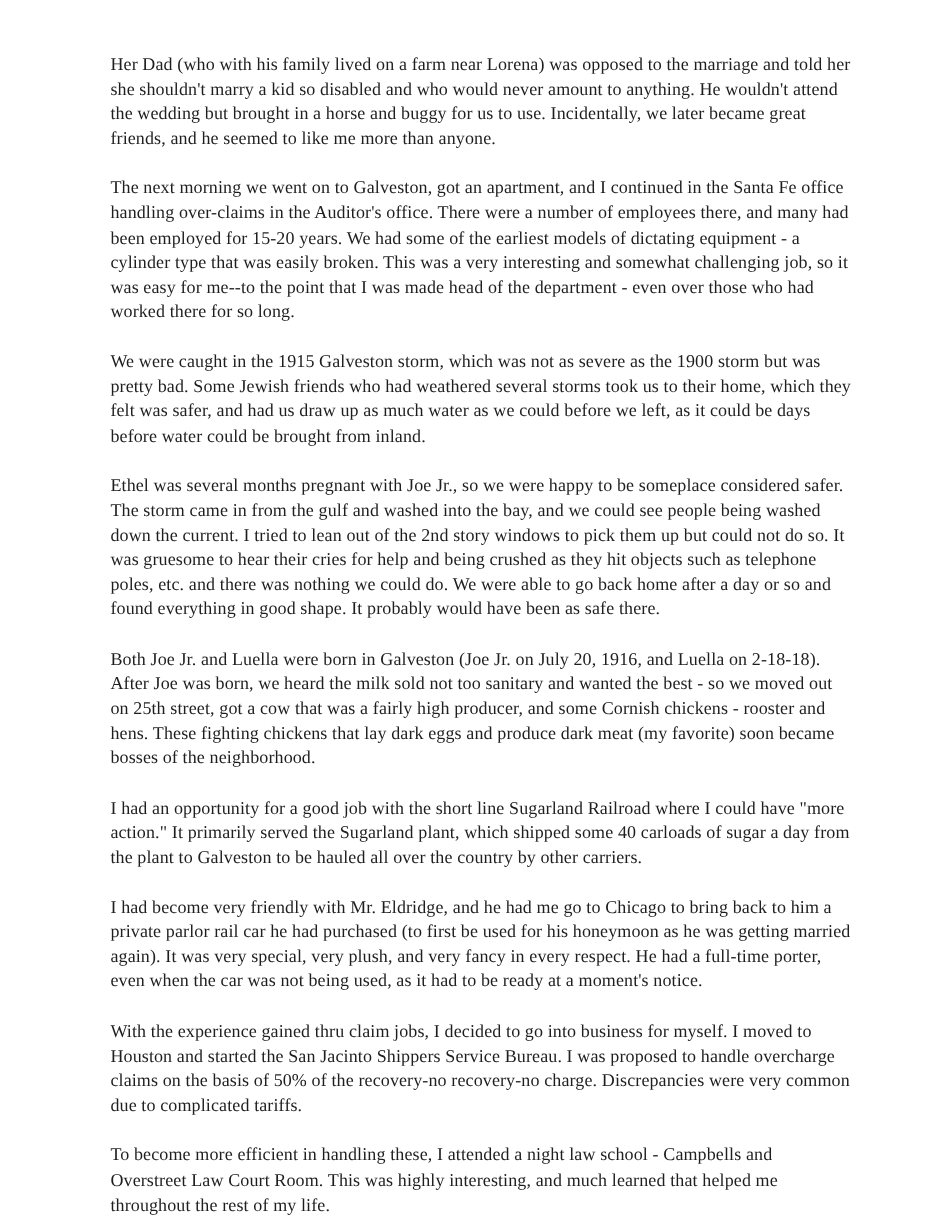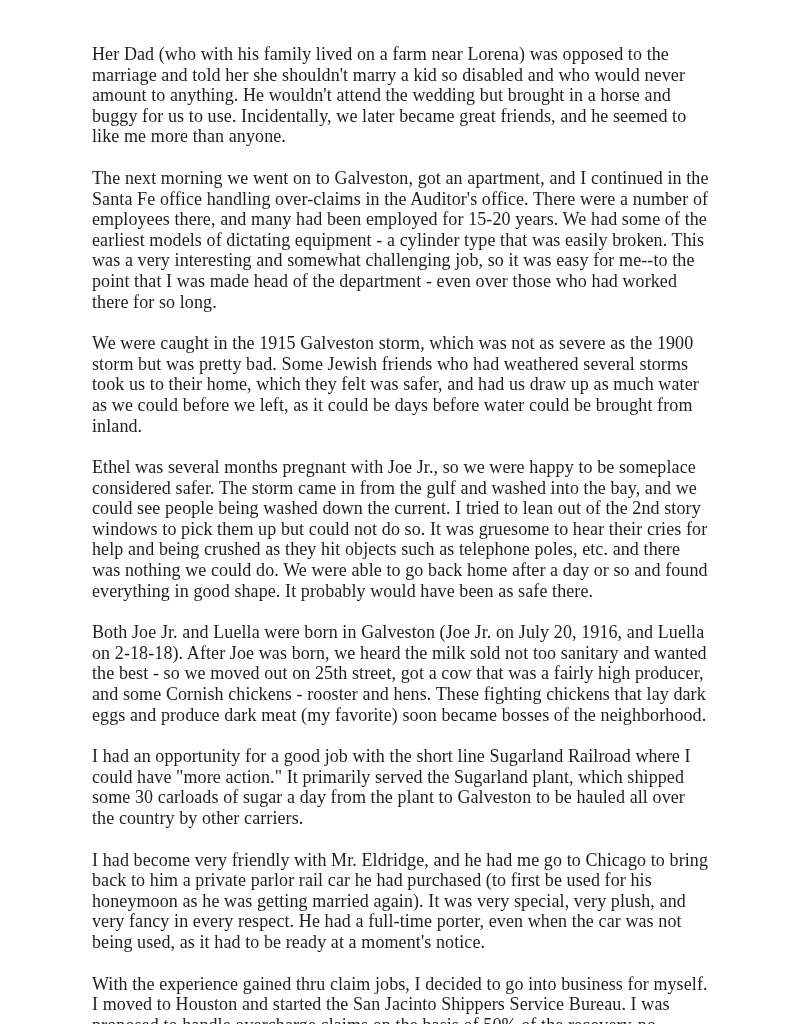--- a/index.html
+++ b/index.html
@@ -16,36 +16,36 @@
   .page {
     box-sizing: border-box;
     width: 791px;
     height: 1024px;
     padding: 44px 86px 40px 92px;
     background: #ffffff;
   }
   .page p {
     margin: 0 0 21px 0;
     width: 618px;
-    font-size: 18px;
+    font-size: 15px;
     line-height: 20.6px;
     color: #1e1e1e;
     letter-spacing: 0.1px;
     text-rendering: optimizeLegibility;
   }
   .page p:last-child {
     margin-bottom: 0;
   }
 </style>
 </head>
 <body>
 
 <main class="page">
   <p>Her Dad (who with his family lived on a farm near Lorena) was opposed to the marriage and told her she shouldn't marry a kid so disabled and who would never amount to anything. He wouldn't attend the wedding but brought in a horse and buggy for us to use. Incidentally, we later became great friends, and he seemed to like me more than anyone.</p>
   <p>The next morning we went on to Galveston, got an apartment, and I continued in the Santa Fe office handling over-claims in the Auditor's office. There were a number of employees there, and many had been employed for 15-20 years. We had some of the earliest models of dictating equipment - a cylinder type that was easily broken. This was a very interesting and somewhat challenging job, so it was easy for me--to the point that I was made head of the department - even over those who had worked there for so long.</p>
   <p>We were caught in the 1915 Galveston storm, which was not as severe as the 1900 storm but was pretty bad. Some Jewish friends who had weathered several storms took us to their home, which they felt was safer, and had us draw up as much water as we could before we left, as it could be days before water could be brought from inland.</p>
   <p>Ethel was several months pregnant with Joe Jr., so we were happy to be someplace considered safer. The storm came in from the gulf and washed into the bay, and we could see people being washed down the current. I tried to lean out of the 2nd story windows to pick them up but could not do so. It was gruesome to hear their cries for help and being crushed as they hit objects such as telephone poles, etc. and there was nothing we could do. We were able to go back home after a day or so and found everything in good shape. It probably would have been as safe there.</p>
   <p>Both Joe Jr. and Luella were born in Galveston (Joe Jr. on July 20, 1916, and Luella on 2-18-18). After Joe was born, we heard the milk sold not too sanitary and wanted the best - so we moved out on 25th street, got a cow that was a fairly high producer, and some Cornish chickens - rooster and hens. These fighting chickens that lay dark eggs and produce dark meat (my favorite) soon became bosses of the neighborhood.</p>
-  <p>I had an opportunity for a good job with the short line Sugarland Railroad where I could have "more action." It primarily served the Sugarland plant, which shipped some 30 carloads of sugar a day from the plant to Galveston to be hauled all over the country by other carriers.</p>
+  <p>I had an opportunity for a good job with the short line Sugarland Railroad where I could have "more action." It primarily served the Sugarland plant, which shipped some 40 carloads of sugar a day from the plant to Galveston to be hauled all over the country by other carriers.</p>
   <p>I had become very friendly with Mr. Eldridge, and he had me go to Chicago to bring back to him a private parlor rail car he had purchased (to first be used for his honeymoon as he was getting married again). It was very special, very plush, and very fancy in every respect. He had a full-time porter, even when the car was not being used, as it had to be ready at a moment's notice.</p>
   <p>With the experience gained thru claim jobs, I decided to go into business for myself. I moved to Houston and started the San Jacinto Shippers Service Bureau. I was proposed to handle overcharge claims on the basis of 50% of the recovery-no recovery-no charge. Discrepancies were very common due to complicated tariffs.</p>
   <p>To become more efficient in handling these, I attended a night law school - Campbells and Overstreet Law Court Room. This was highly interesting, and much learned that helped me throughout the rest of my life.</p>
 </main>
 
 </body></html>

